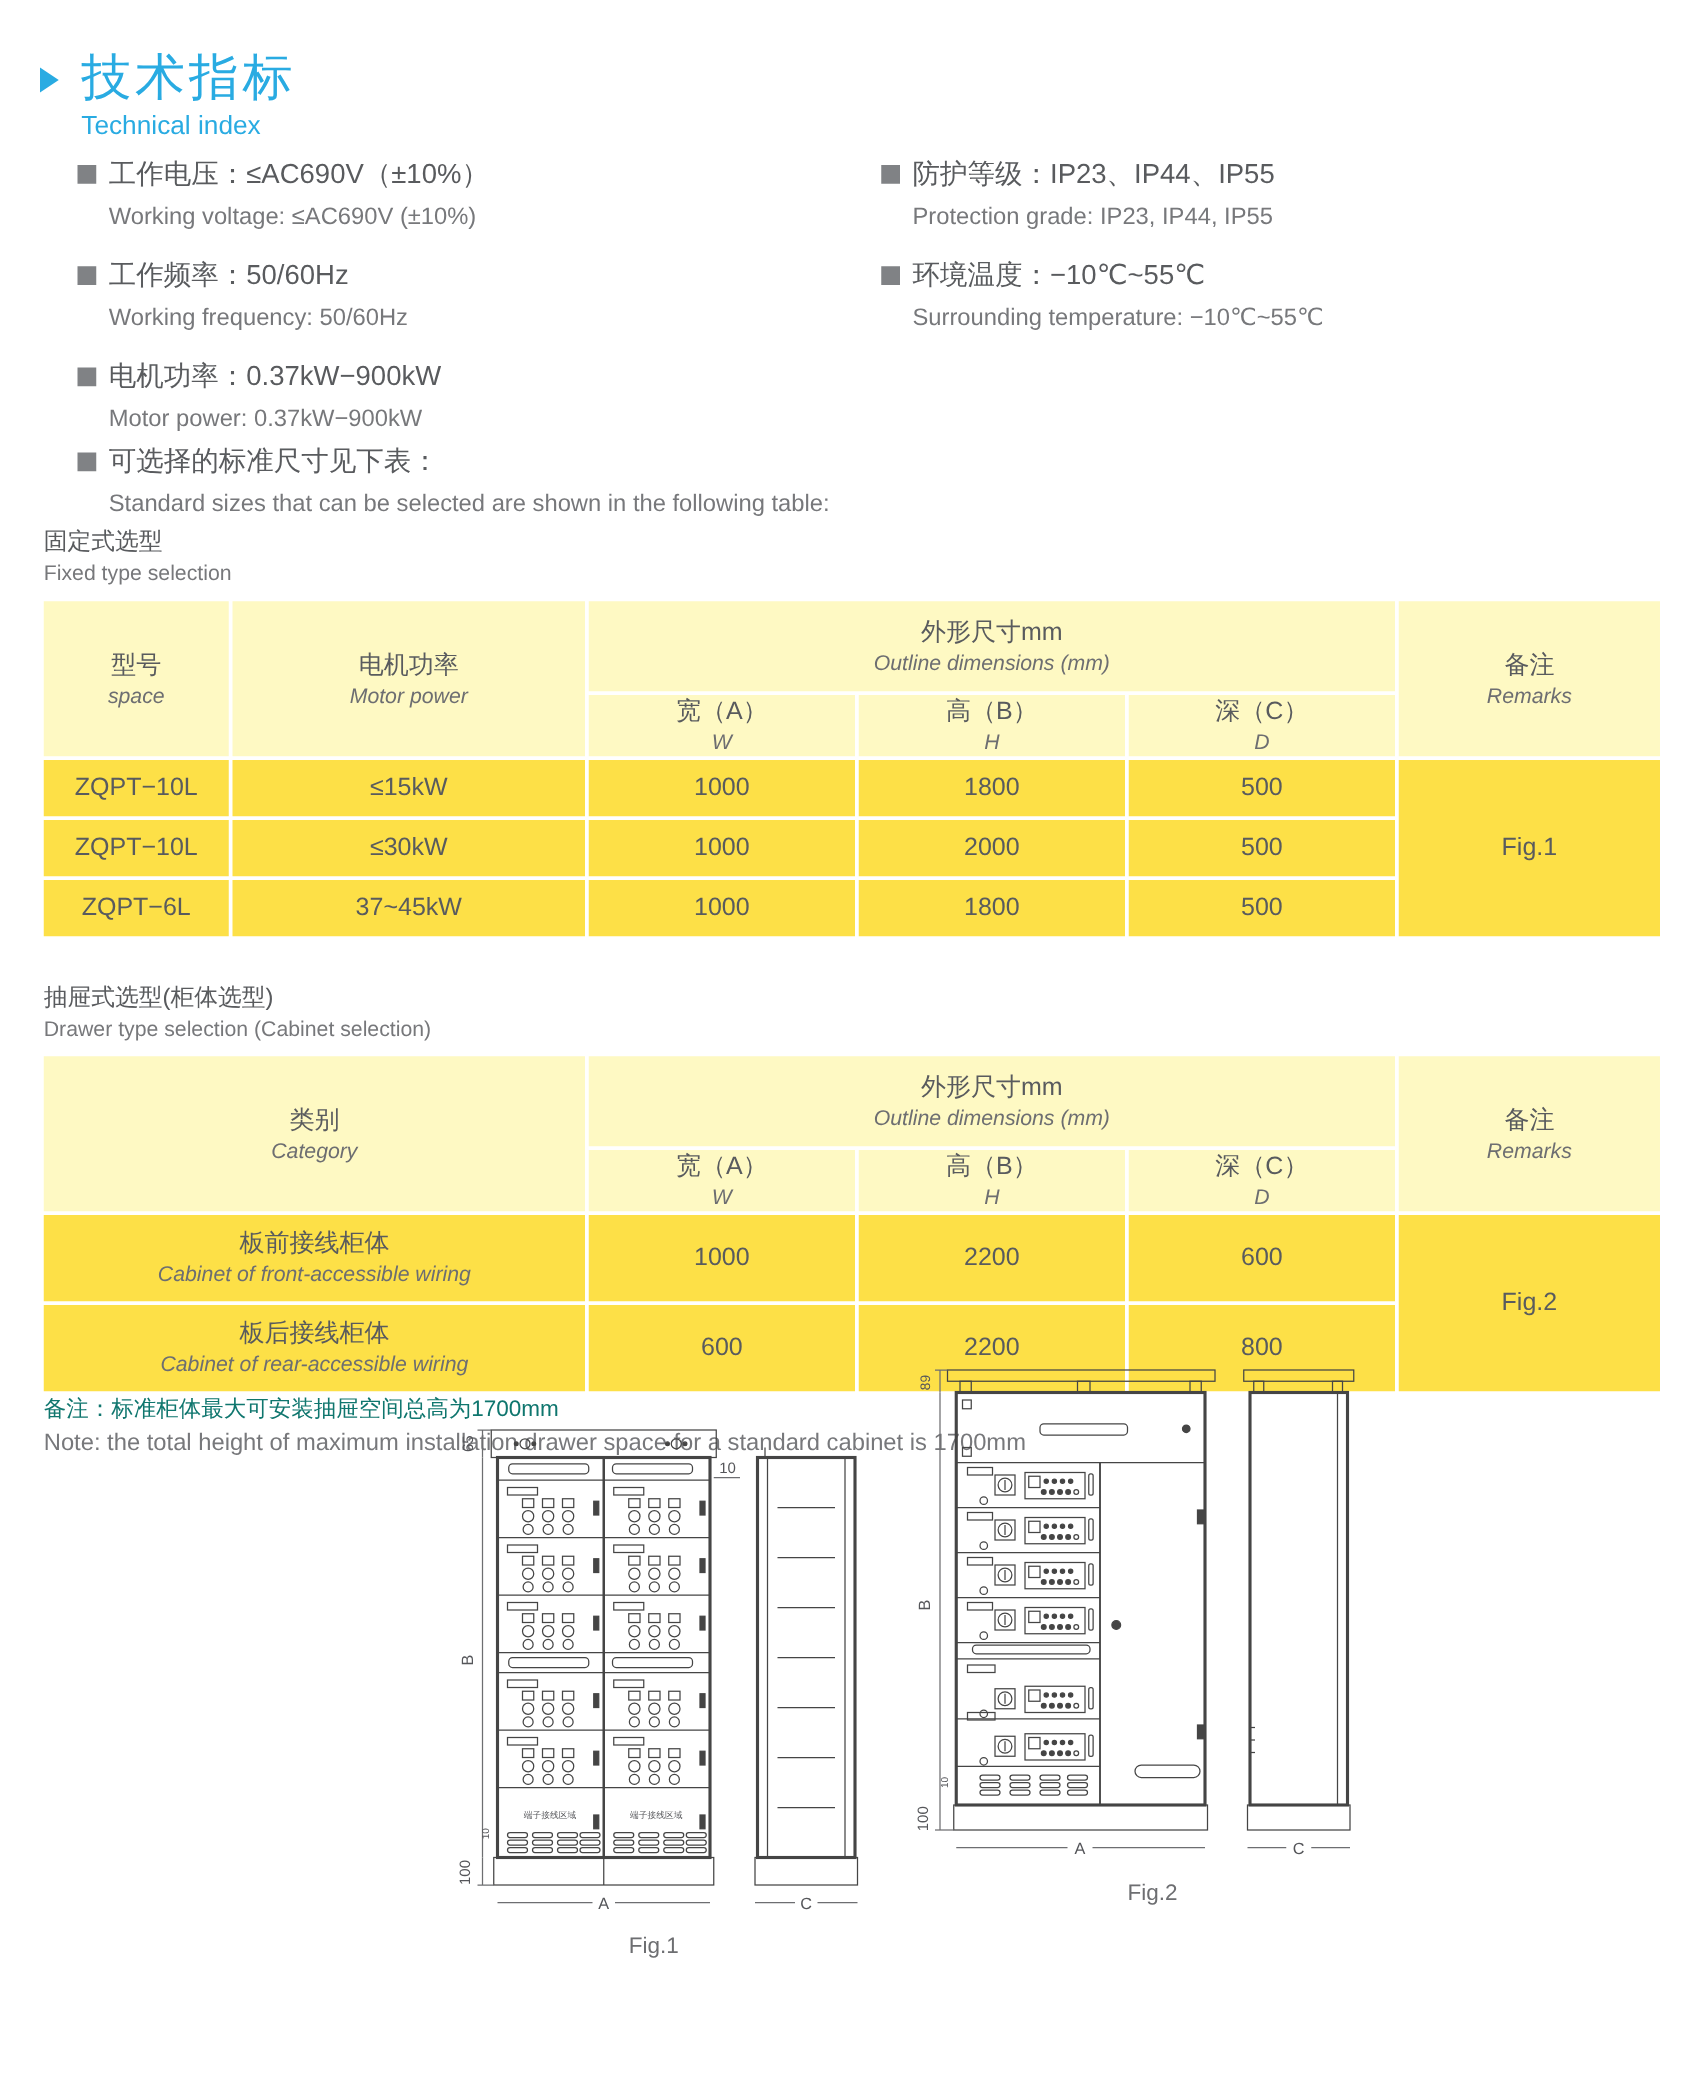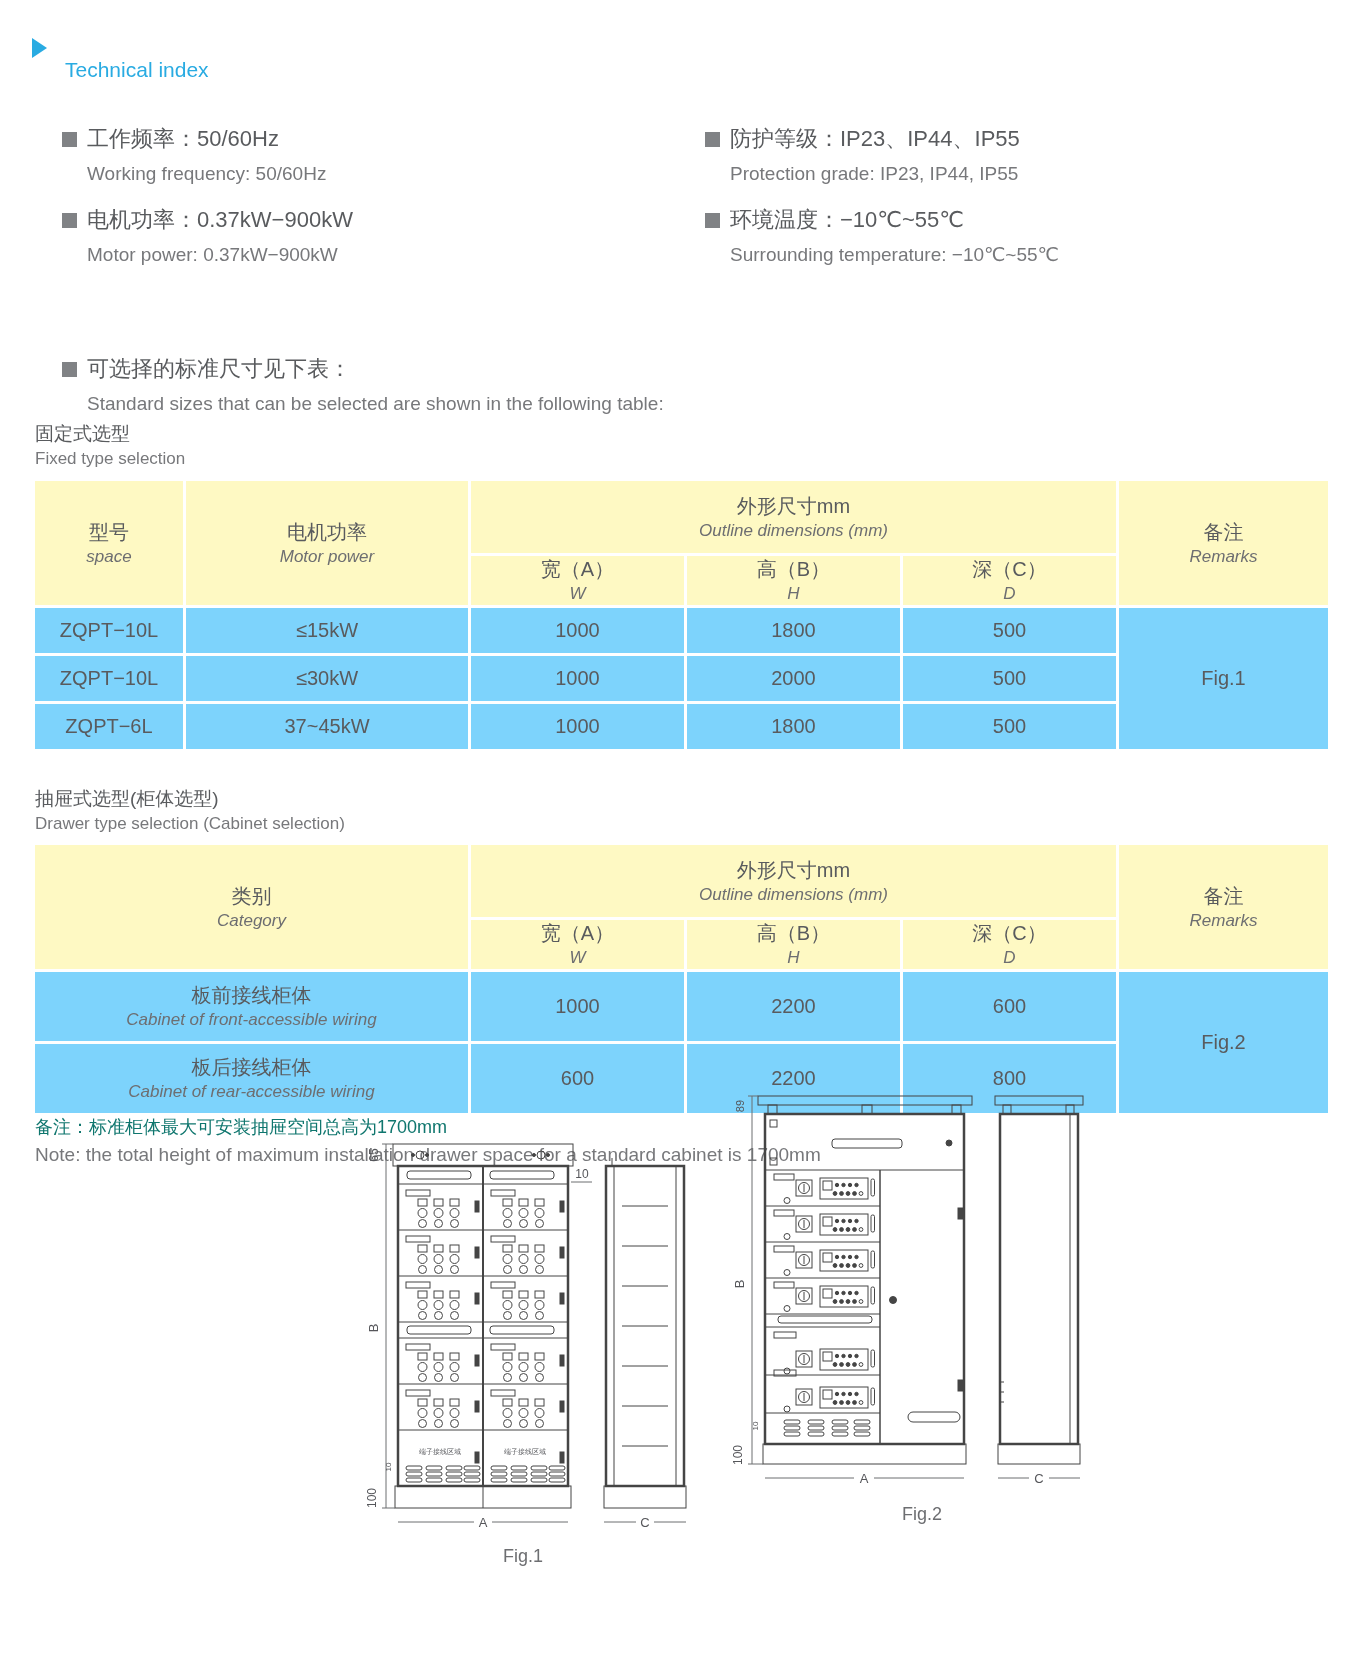--- a/index.html
+++ b/index.html
@@ -26,21 +26,21 @@
   .specs-right{position:absolute;left:705px;top:122px;width:620px;}
   .table-intro{position:absolute;left:62px;top:352px;width:760px;}
   
   .sec{position:absolute;left:35px;}
   .sec-cn{font-size:19px;color:#595b5e;line-height:26px;}
   .sec-en{font-size:17px;color:#77787b;line-height:24px;}
   
   table.spec-table{border-collapse:separate;border-spacing:3px;table-layout:fixed;}
   .spec-table th,.spec-table td{padding:0;text-align:center;vertical-align:middle;font-weight:normal;}
   .th{background:#fef9c3;}
-  .td{background:#7dd3fc;}
+  .td{background:#fde047;}
   .c-cn{display:block;font-size:20px;color:#595b5e;line-height:26px;}
   .c-en{display:block;font-size:17px;color:#6d6e71;line-height:23px;font-style:italic;}
   .c-num{font-size:20px;color:#595b5e;}
   .r-h1{height:72px;}
   .r-h2{height:46px;}
   .r-b1{height:45px;}
   .r-b2{height:69px;padding-left:16px;}
   .tbl1{position:absolute;left:32px;top:478px;}
   .tbl2{position:absolute;left:32px;top:842px;}
   
@@ -53,25 +53,33 @@
   svg{display:block;}
 </style>
 </head>
 <body>
 
 <div class="page">
 
   <div class="hdr">
     <div class="hdr-row">
       <span class="tri"></span>
+      <span class="title-cn">技术指标</span>
     </div>
     <div class="title-en">Technical index</div>
   </div>
 
   <div class="specs-left">
+    <div class="spec-item">
+      <div class="spec-cn">
+          <span class="bullet"></span>
+          <span>工作电压：≤AC690V（±10%）</span>
+        </div>
+      <div class="spec-en">Working voltage: ≤AC690V (±10%)</div>
+    </div>
     <div class="spec-item">
       <div class="spec-cn">
           <span class="bullet"></span>
           <span>工作频率：50/60Hz</span>
         </div>
       <div class="spec-en">Working frequency: 50/60Hz</div>
     </div>
     <div class="spec-item">
       <div class="spec-cn">
           <span class="bullet"></span>

